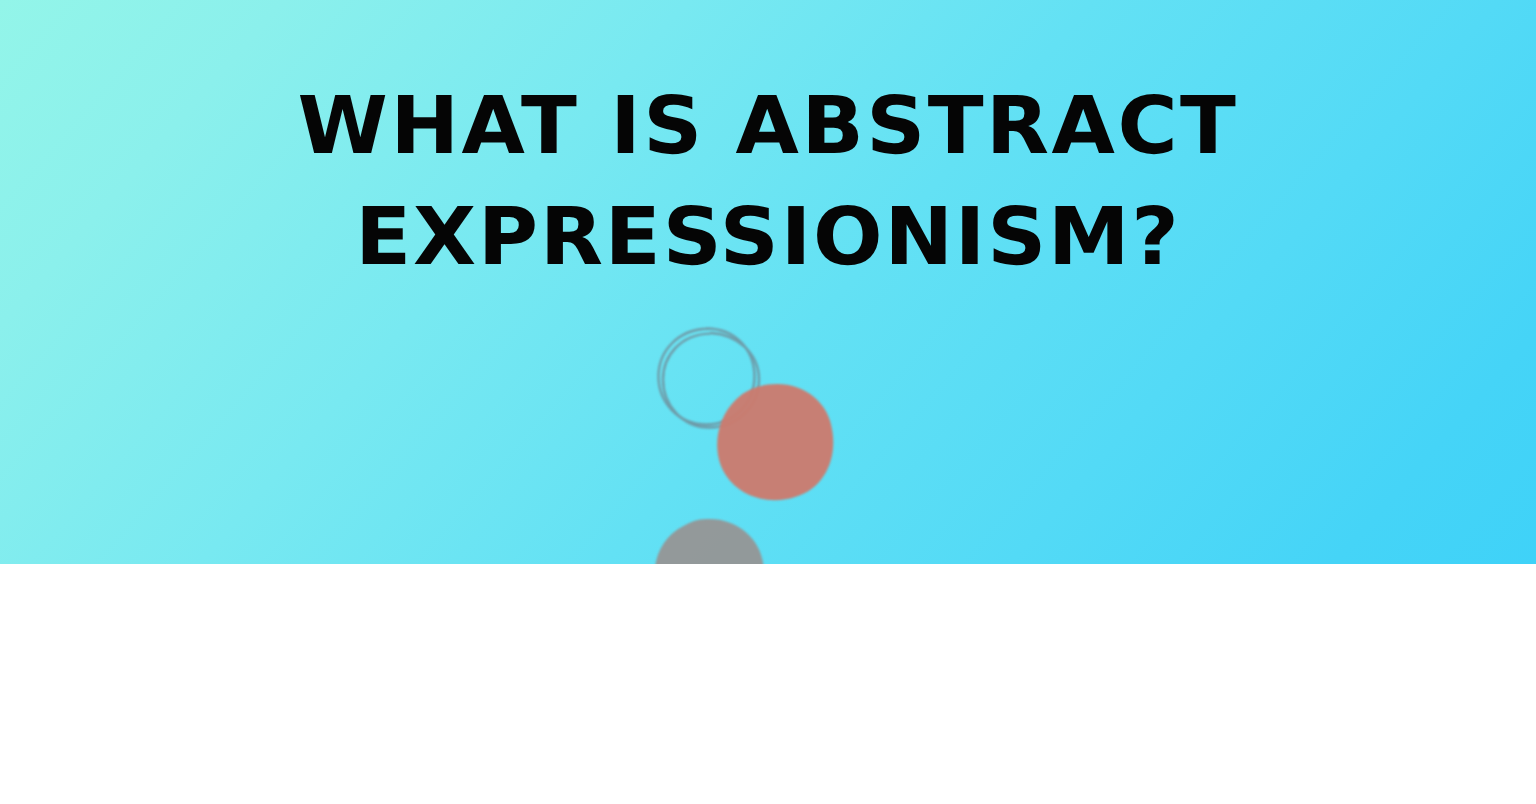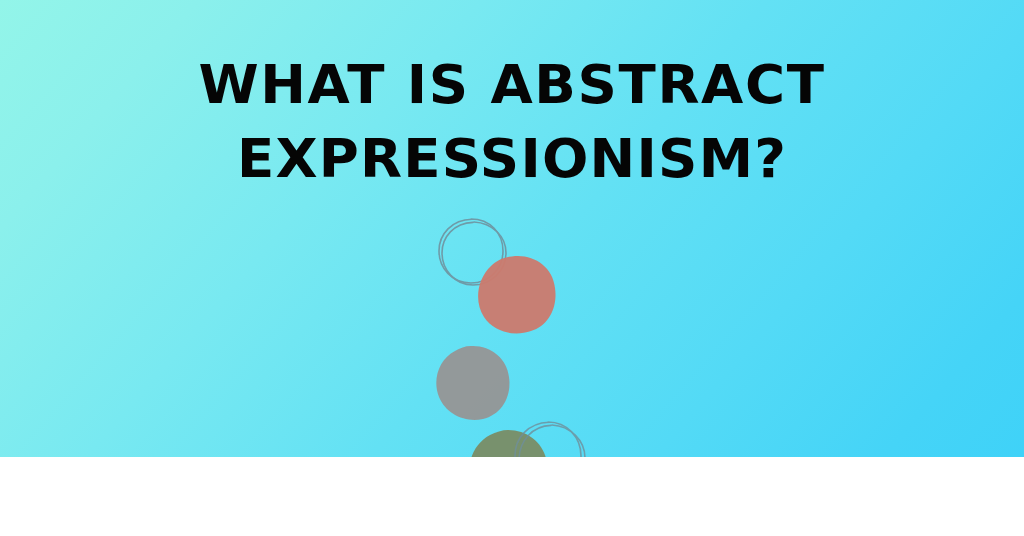--- a/index.html
+++ b/index.html
@@ -10,21 +10,21 @@
   body {
     width: 1024px;
     height: 536px;
     overflow: hidden;
     font-family: "Liberation Sans", sans-serif;
   }
 
   .canvas {
     position: relative;
     width: 1024px;
-    height: 457px;
+    height: 376px;
     background: linear-gradient(131deg,
         #93f5e9 0%,
         #8bf0ec 14%,
         #78e9f1 34%,
         #63e1f4 54%,
         #53daf6 74%,
         #45d4f7 90%,
         #3fd2f8 100%);
     overflow: hidden;
   }

